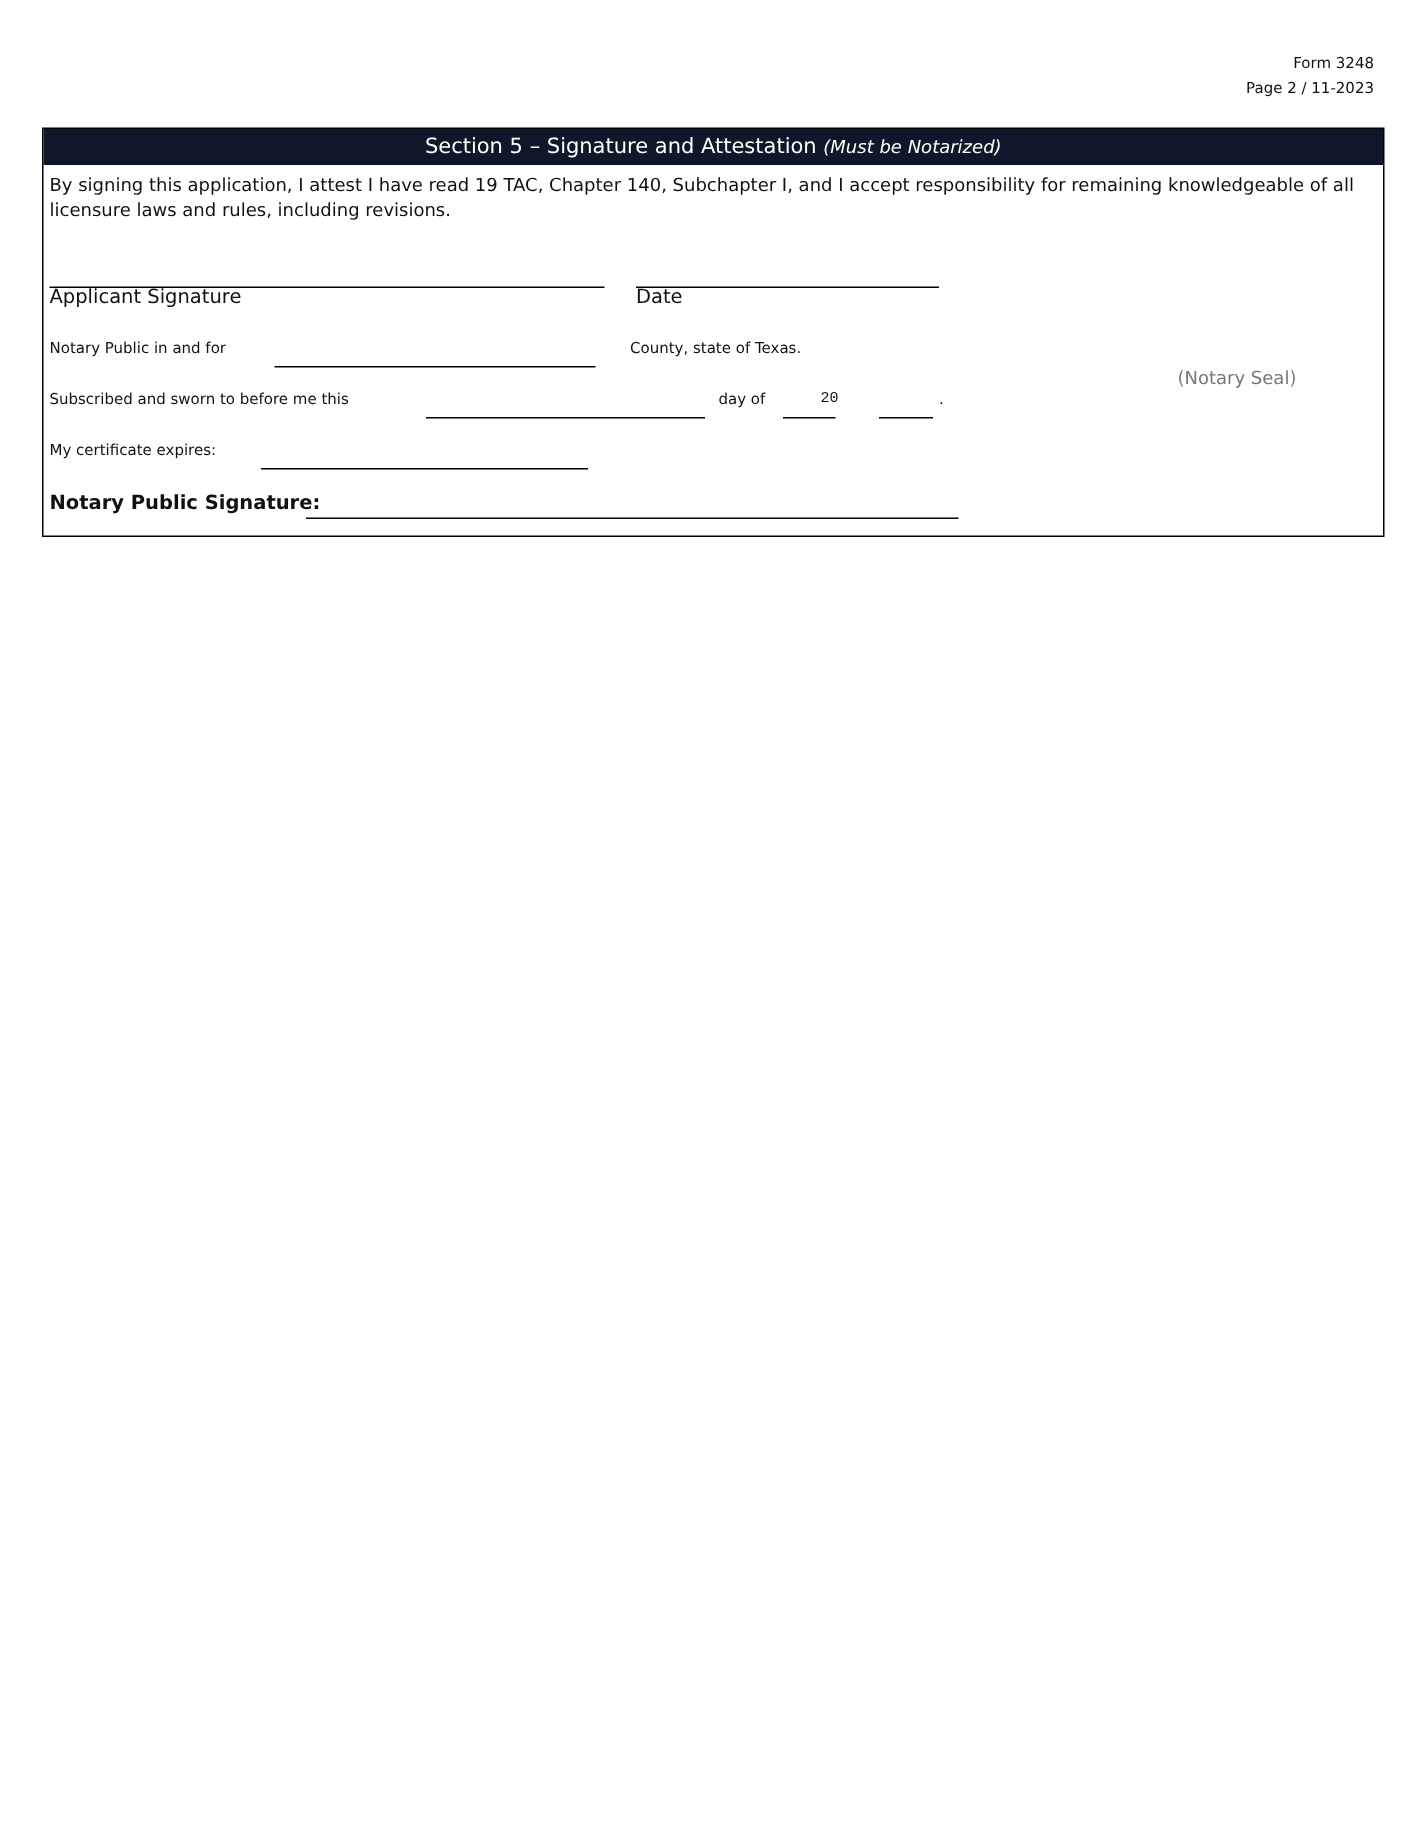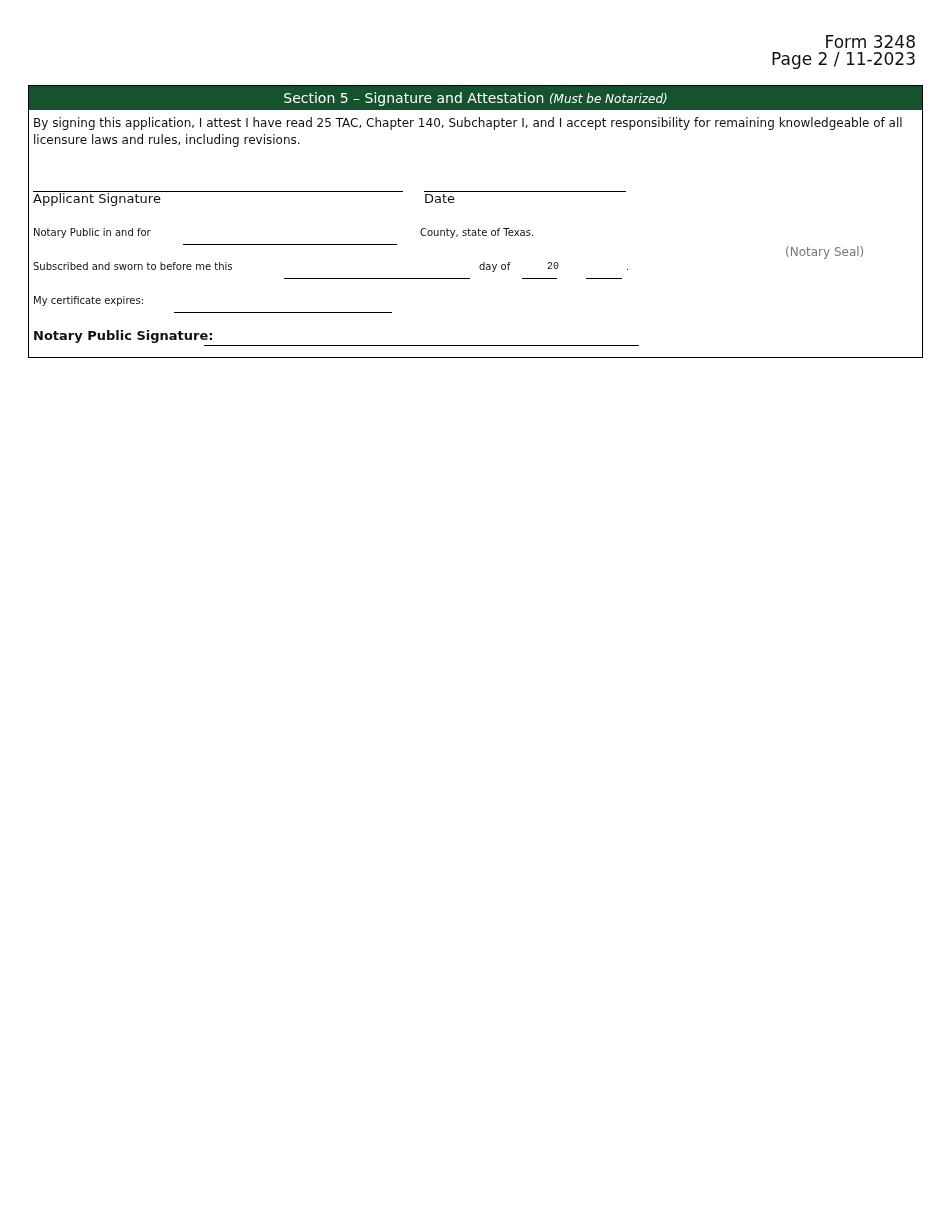--- a/index.html
+++ b/index.html
@@ -1,19 +1,19 @@
 <!DOCTYPE html>
 <html><head>
   <meta charset="utf-8">
   <style>
     html, body { margin: 0; padding: 0; background: #ffffff; }
     body { width: 950px; height: 1230px; position: relative; font-family: "DejaVu Sans", sans-serif; color: #111; }
-    .header { position: absolute; right: 34px; top: 34px; text-align: right; font-size: 17px; line-height: 17px; color: #111; }
+    .header { position: absolute; right: 34px; top: 34px; text-align: right; font-size: 10px; line-height: 17px; color: #111; }
     .section { position: absolute; left: 28px; top: 85px; width: 893px; height: 271px; border: 1px solid #000; box-sizing: content-box; }
-    .bar { background: #14532d; color: #fff; height: 24px; line-height: 24px; text-align: center; font-size: 14px; }
+    .bar { background: #0f172a; color: #fff; height: 24px; line-height: 24px; text-align: center; font-size: 14px; }
     .bar em { font-size: 12px; font-style: italic; }
     .intro { position: absolute; left: 4px; top: 29px; width: 884px; font-size: 12px; line-height: 17px; }
     .abs { position: absolute; font-size: 10px; white-space: nowrap; }
     .line { position: absolute; border-bottom: 1px solid #000; height: 0; }
     .seal { position: absolute; left: 714px; top: 159px; font-size: 12px; color: #777; margin-left: 42px; }
     .lbl-lg { font-size: 13px; }
   </style>
 </head>
 <body>
 
@@ -21,21 +21,21 @@
   <div>Form 3248</div>
   <div>Page 2 / 11-2023</div>
 </div>
 
 <div class="section">
   <div class="bar">
     <span>Section 5 – Signature and Attestation</span>
     <em>(Must be Notarized)</em>
   </div>
 
-  <div class="intro">By signing this application, I attest I have read 25 TAC, Chapter 140, Subchapter I, and I accept responsibility for remaining knowledgeable of all licensure laws and rules, including revisions.</div>
+  <div class="intro">By signing this application, I attest I have read 19 TAC, Chapter 140, Subchapter I, and I accept responsibility for remaining knowledgeable of all licensure laws and rules, including revisions.</div>
 
   <div class="line" style="left:4px; top:105px; width:370px;"></div>
   <div class="abs lbl-lg" style="left:4px; top:105px;">Applicant Signature</div>
   <div class="line" style="left:395px; top:105px; width:202px;"></div>
   <div class="abs lbl-lg" style="left:395px; top:105px;">Date</div>
 
   <div class="abs" style="left:4px; top:141px;">Notary Public in and for</div>
   <div class="line" style="left:154px; top:158px; width:214px;"></div>
   <div class="abs" style="left:391px; top:141px;">County, state of Texas.</div>
 

